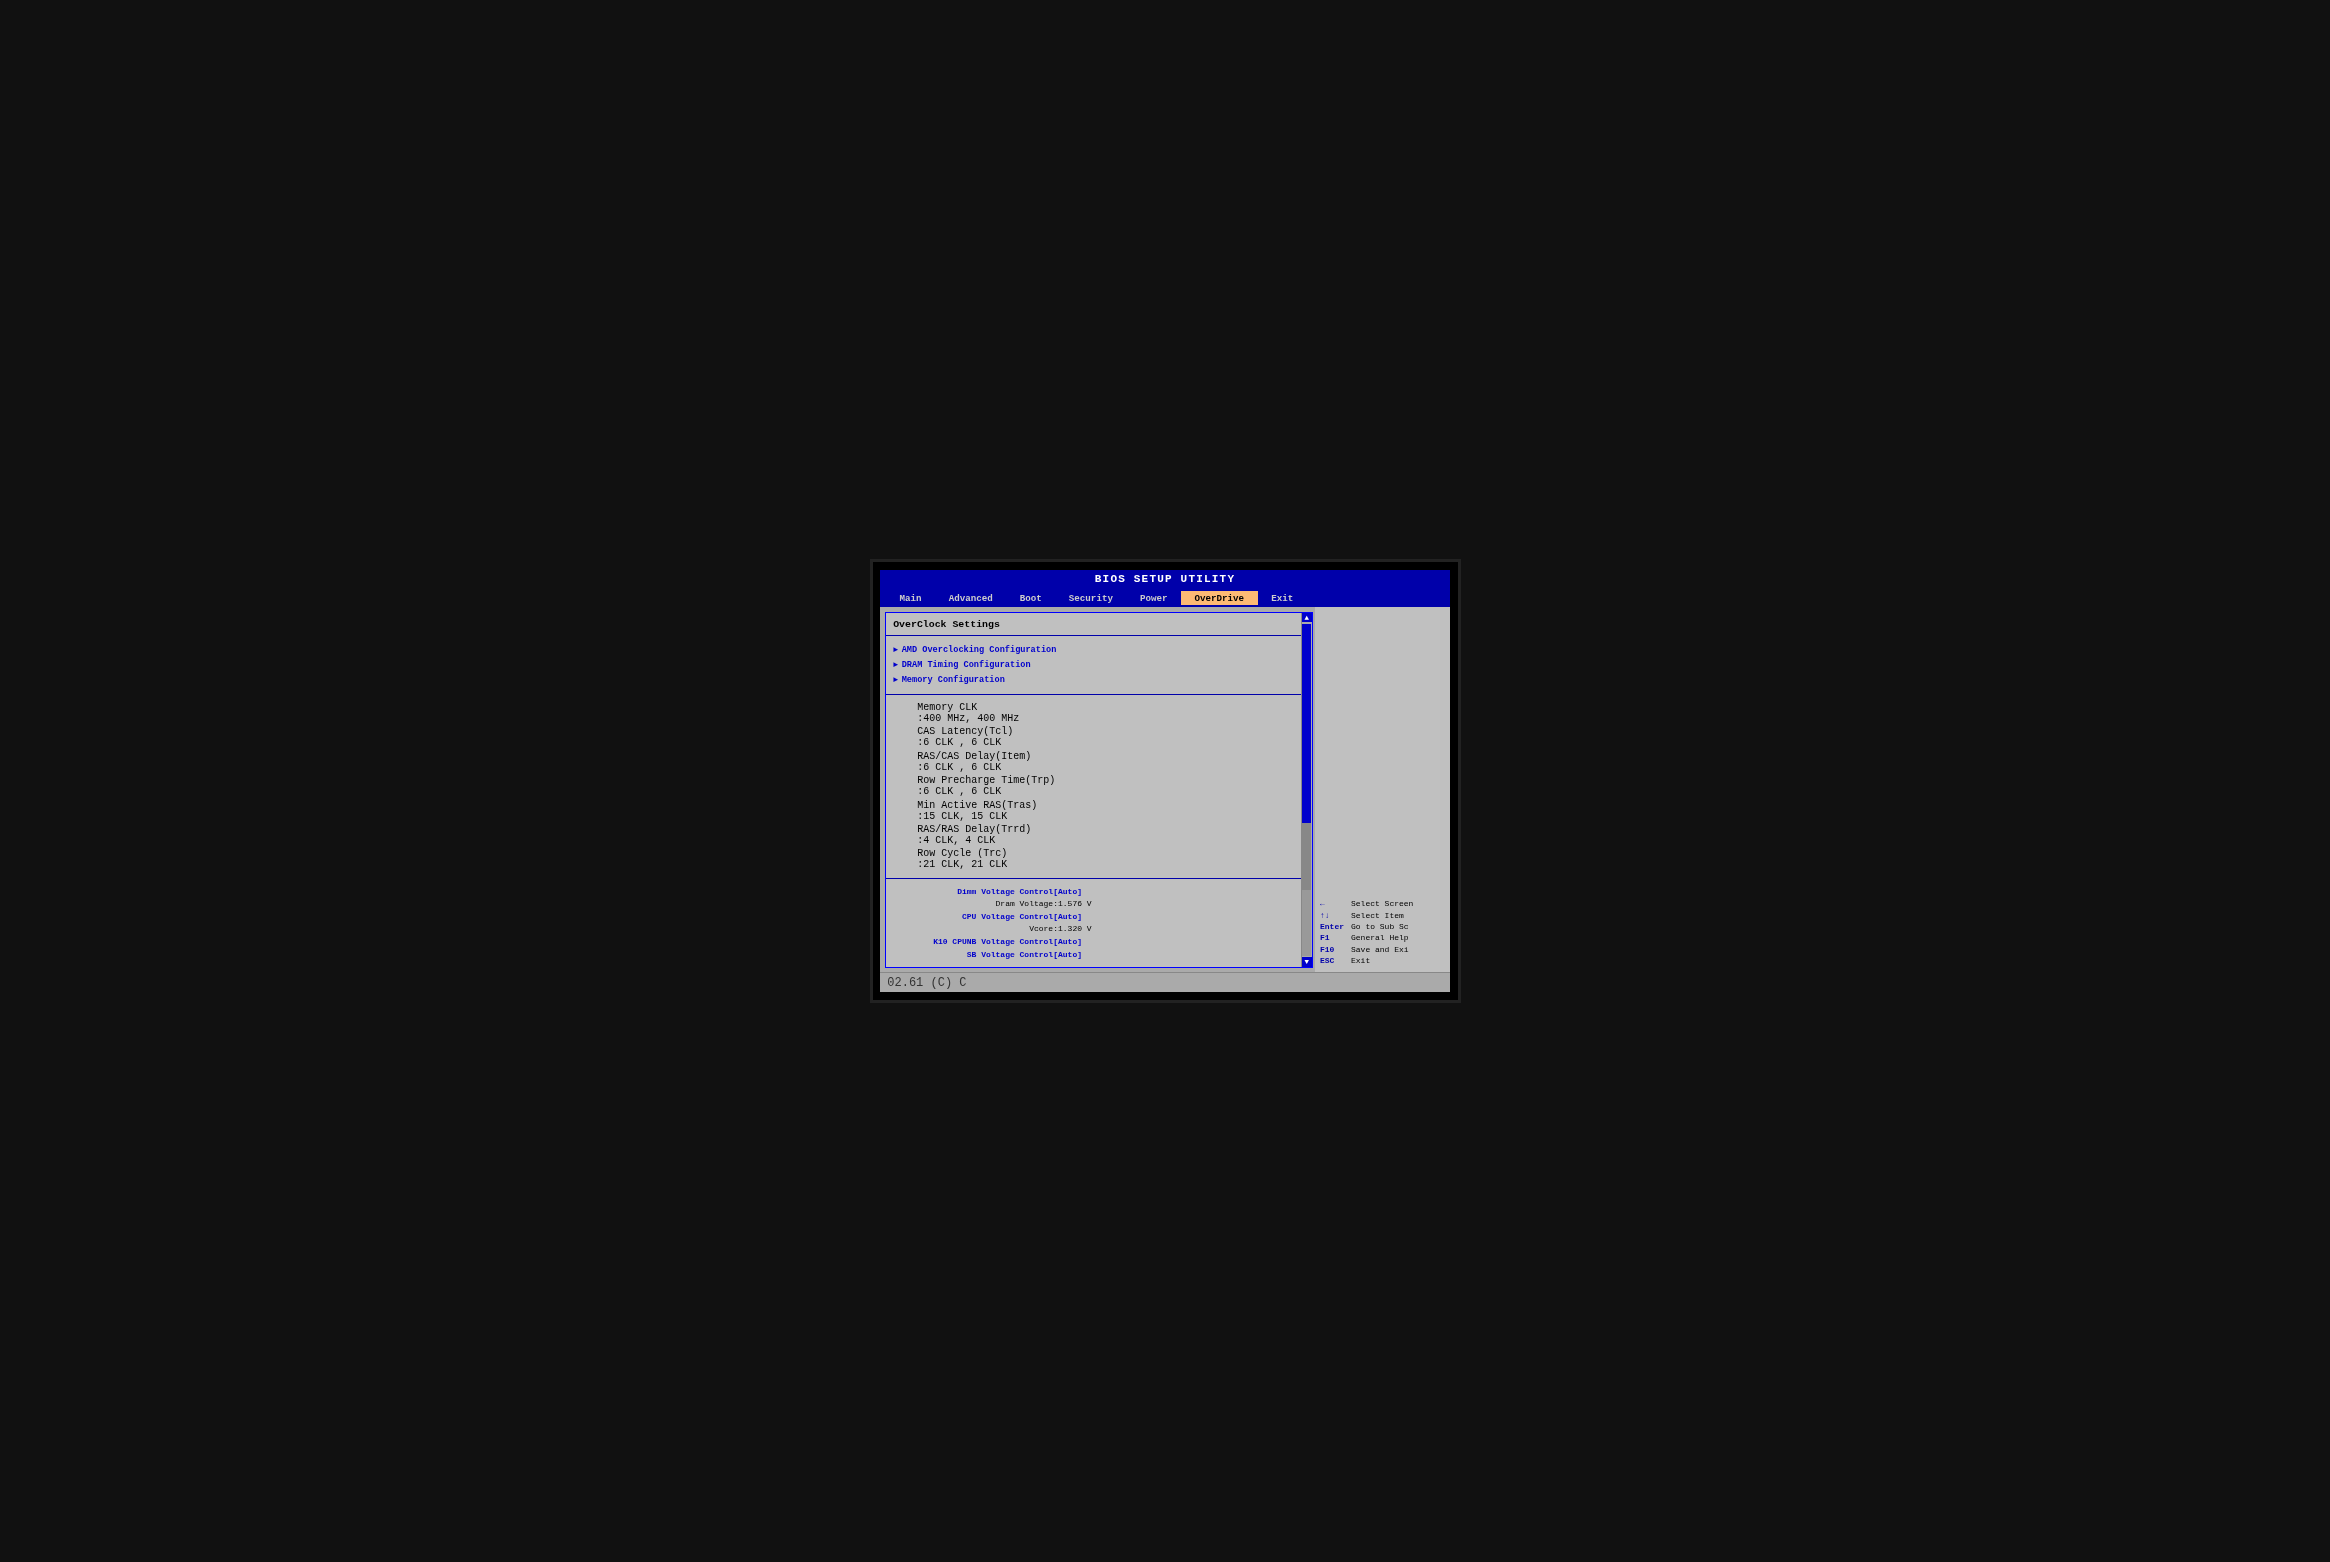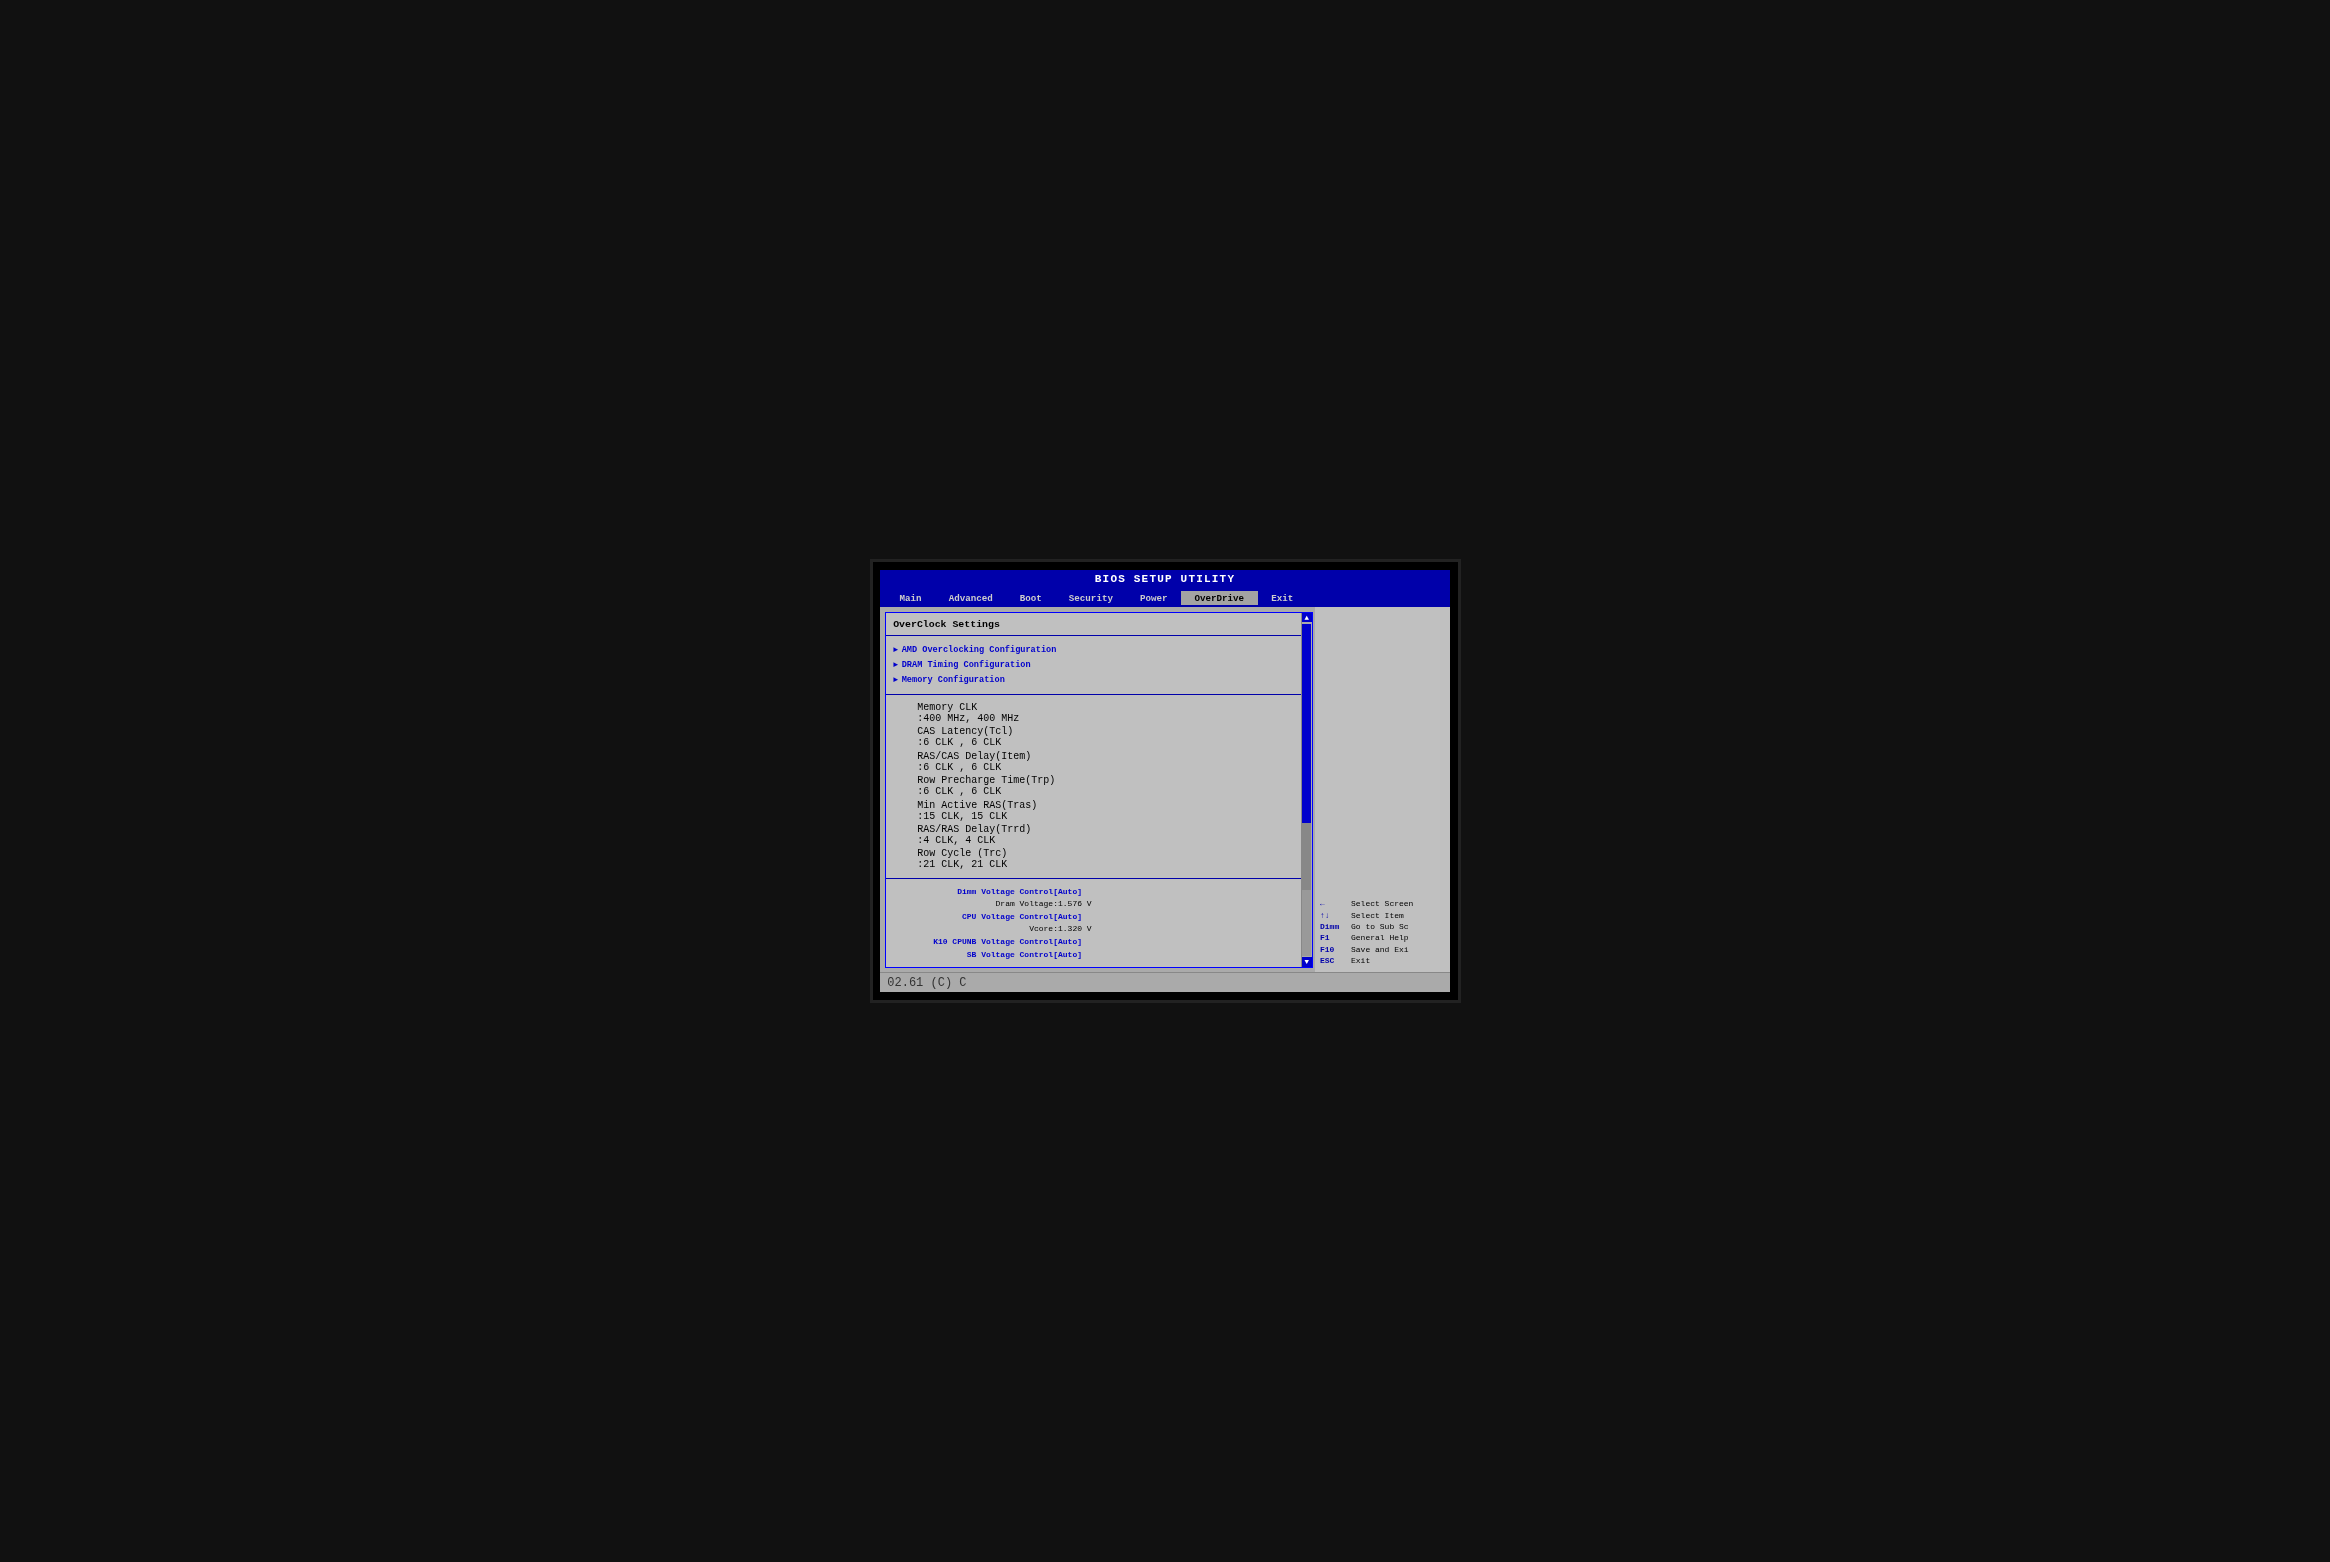--- a/index.html
+++ b/index.html
@@ -35,21 +35,21 @@
     }
     .nav-item {
       color: #ccc;
       font-size: 9.2px;
       font-weight: bold;
       padding: 1.2px 13.5px;
       cursor: pointer;
       white-space: nowrap;
     }
     .nav-item.active {
-      background: #a3a3a3;
+      background: #fdba74;
       color: #000;
     }
     .content-area {
       background: #aaaaaa;
       display: flex;
       flex-direction: row;
       min-height: 320px;
     }
     .main-panel {
       flex: 1;
@@ -322,21 +322,21 @@
       <div class="key-help">
         <div class="key-help-row">
           <span class="key-name">←</span>
           <span class="key-desc">Select Screen</span>
         </div>
         <div class="key-help-row">
           <span class="key-name">↑↓</span>
           <span class="key-desc">Select Item</span>
         </div>
         <div class="key-help-row">
-          <span class="key-name">Dimm</span>
+          <span class="key-name">Enter</span>
           <span class="key-desc">Go to Sub Sc</span>
         </div>
         <div class="key-help-row">
           <span class="key-name">F1</span>
           <span class="key-desc">General Help</span>
         </div>
         <div class="key-help-row">
           <span class="key-name">F10</span>
           <span class="key-desc">Save and Exi</span>
         </div>

